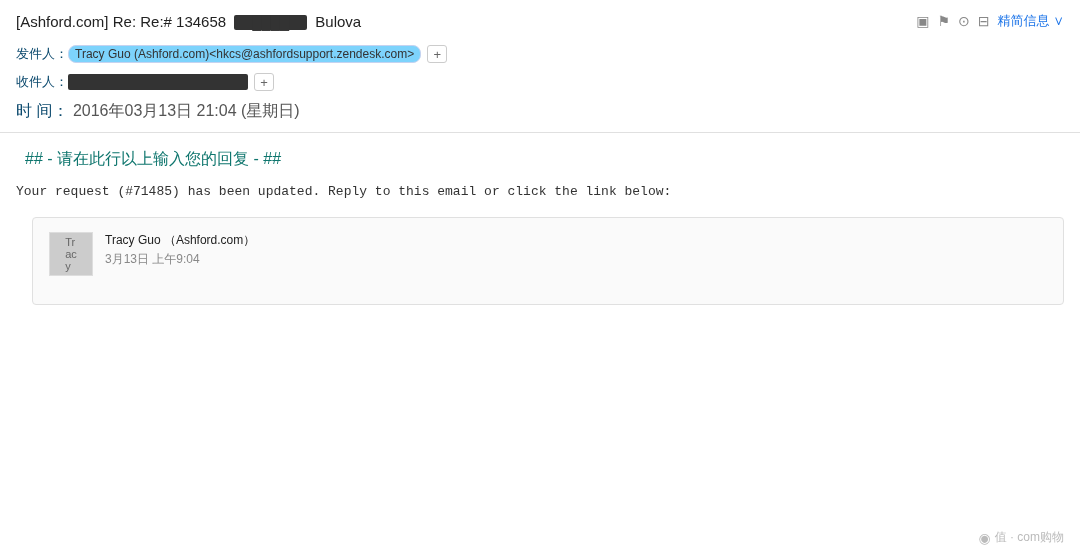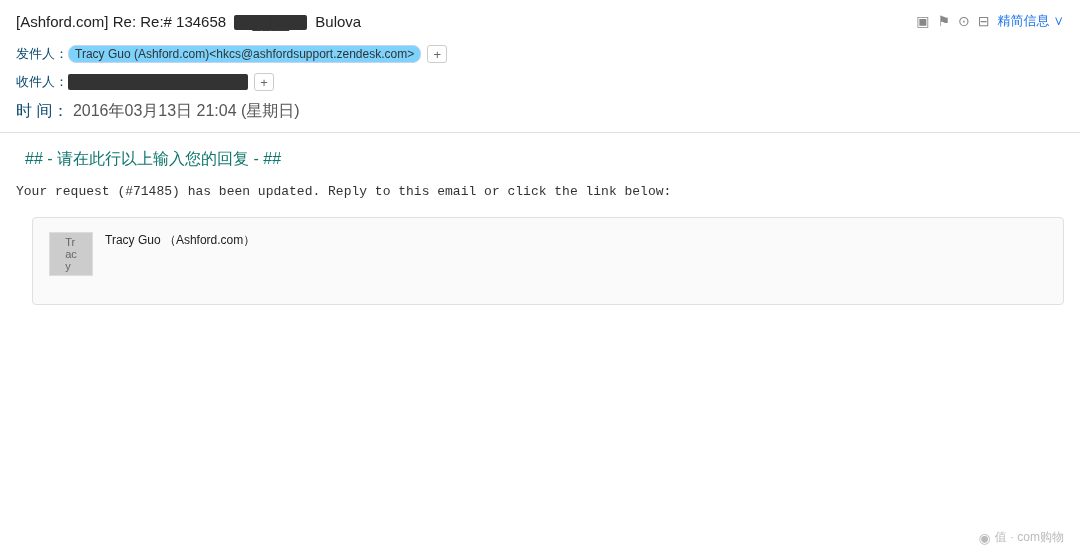--- a/index.html
+++ b/index.html
@@ -223,20 +223,21 @@
 
     <div class="update-text">Your request (#71485) has been updated. Reply to this email or click the link below:</div>
 
     <div class="quoted-block">
       <div class="quoted-header">
         <div class="avatar-img">
           <span>Tr<br>ac<br>y</span>
         </div>
         <div>
           <div class="quoted-sender-name">Tracy Guo （Ashford.com）</div>
+          <div class="quoted-sender-time">3月13日 上午9:04</div>
         </div>
       </div>
     </div>
 
   </div>
 
 </div>
 
 <div class="watermark">
   <span class="watermark-icon">◉</span>

